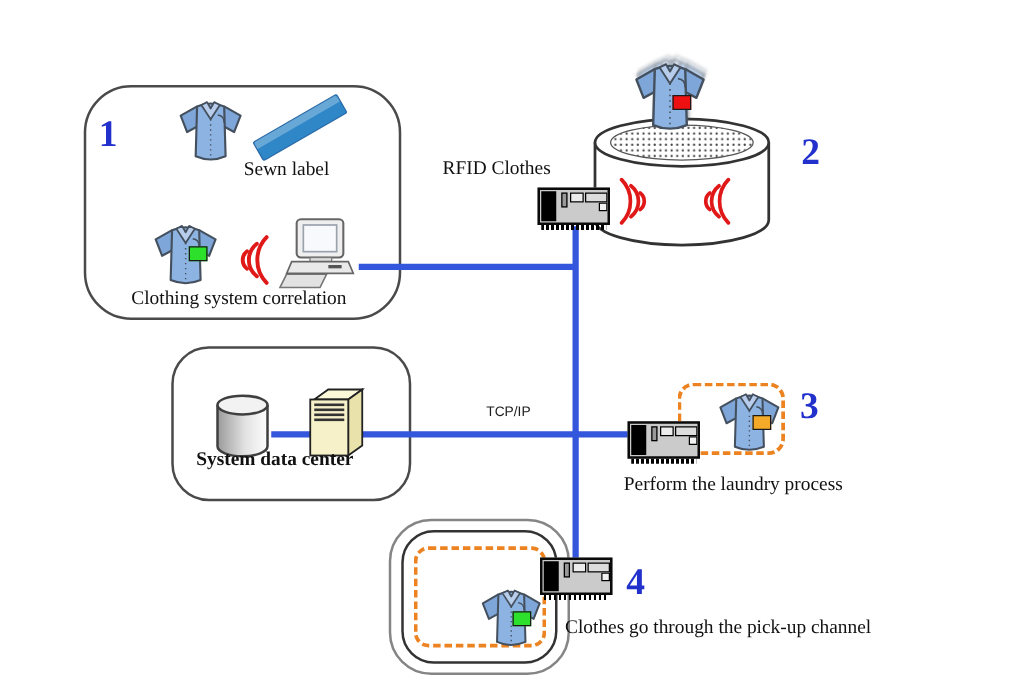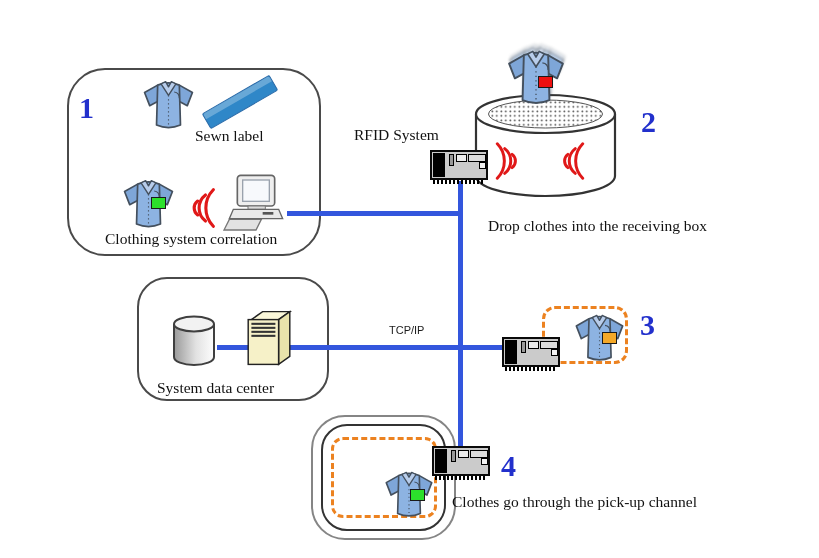--- a/index.html
+++ b/index.html
@@ -100,21 +100,21 @@
     </svg>
   <div class="tag" style="left: 151px; top: 197px; background: rgb(44, 224, 44);"></div>
   <svg class="icon" style="left: 186px; top: 188px; color: rgb(224, 24, 24);" width="32" height="40" viewBox="0 0 34 46">
       <use href="#waves3"></use>
     </svg>
   <svg class="icon" style="left:221px;top:174px;" width="70" height="60" viewBox="0 0 100 90">
       <use href="#computer"></use>
     </svg>
   <div class="cap" style="left:105px;top:230px;">Clothing system correlation</div>
 
-  <div class="cap" style="left:354px;top:126px;">RFID System</div>
+  <div class="cap" style="left:354px;top:126px;">RFID Clothes</div>
 
   <svg class="icon" style="left:473px;top:92px;z-index:3;" width="145" height="108" viewBox="0 0 145 108">
     <path d="M3 22 V84 A69.5 20 0 0 0 142 84 V22" fill="#ffffff" stroke="#333" stroke-width="2.2"></path>
     <ellipse cx="72.5" cy="22" rx="69.5" ry="19" fill="#ffffff" stroke="#333" stroke-width="2.2"></ellipse>
     <ellipse cx="72.5" cy="22" rx="57" ry="14" fill="url(#dotpat)" stroke="#555" stroke-width="1"></ellipse>
   </svg>
 
   <svg class="icon" style="left:504px;top:42px;z-index:5;" width="64" height="70" viewBox="0 0 100 96">
     <use href="#shirt" class="ghost2" transform="translate(3,-11)"></use>
     <use href="#shirt" class="ghost" transform="translate(1,-6)"></use>
@@ -132,46 +132,46 @@
   <div class="reader" style="left:430px;top:150px;">
     <div class="blk"></div>
       <div class="bar"></div>
       <div class="p1"></div>
       <div class="p2"></div>
       <div class="p3"></div>
       <div class="pins"></div>
   </div>
 
   <div class="num" style="left: 641px; top: 107px; color: rgb(34, 48, 204);">2</div>
-  <div class="cap" style="left:488px;top:217px;">Drop clothes into the receiving box</div>
 
   <div class="roundbox" style="left:137px;top:277px;width:188px;height:120px;border-radius:30px;"></div>
   <svg class="icon" style="left:172px;top:315px;" width="44" height="52" viewBox="0 0 44 52">
       <use href="#cylinder"></use>
     </svg>
   <svg class="icon" style="left:245px;top:309px;" width="48" height="58" viewBox="0 0 60 70">
       <use href="#server"></use>
     </svg>
-  <div class="cap" style="left:157px;top:379px;">System data center</div>
+  <div class="cap" style="left:157px;top:359px;font-weight:bold;">System data center</div>
   <div class="cap" style="left:389px;top:324px;font-family:'Liberation Sans','DejaVu Sans',sans-serif;font-size:11px;color:#1c1c1c;">TCP/IP</div>
 
   <div class="dashedzone" style="left: 542px; top: 306px; width: 80px; height: 52px; border-color: rgb(236, 130, 32);"></div>
   <div class="reader" style="left:502px;top:337px;">
     <div class="blk"></div>
       <div class="bar"></div>
       <div class="p1"></div>
       <div class="p2"></div>
       <div class="p3"></div>
       <div class="pins"></div>
   </div>
   <svg class="icon" style="left:571px;top:311px;z-index:5;" width="57" height="53" viewBox="0 0 100 96">
       <use href="#shirt"></use>
     </svg>
   <div class="tag" style="left: 602px; top: 332px; background: rgb(245, 169, 40);"></div>
   <div class="num" style="left: 640px; top: 310px; color: rgb(34, 48, 204);">3</div>
+  <div class="cap" style="left:499px;top:379px;">Perform the laundry process</div>
 
   <div class="roundbox" style="left:311px;top:415px;width:141px;height:121px;border-radius:34px;border-color:#858585;"></div>
   <div class="roundbox" style="left:321px;top:424px;width:121px;height:103px;border-radius:26px;border-color:#333;"></div>
   <div class="dashedzone" style="left: 331px; top: 437px; width: 100px; height: 75px; border-radius: 12px; border-color: rgb(236, 130, 32);"></div>
   <svg class="icon" style="left:381px;top:468px;z-index:5;" width="56" height="52" viewBox="0 0 100 96">
       <use href="#shirt"></use>
     </svg>
   <div class="tag" style="left: 410px; top: 489px; background: rgb(44, 224, 44);"></div>
   <div class="reader" style="left:432px;top:446px;">
     <div class="blk"></div>

